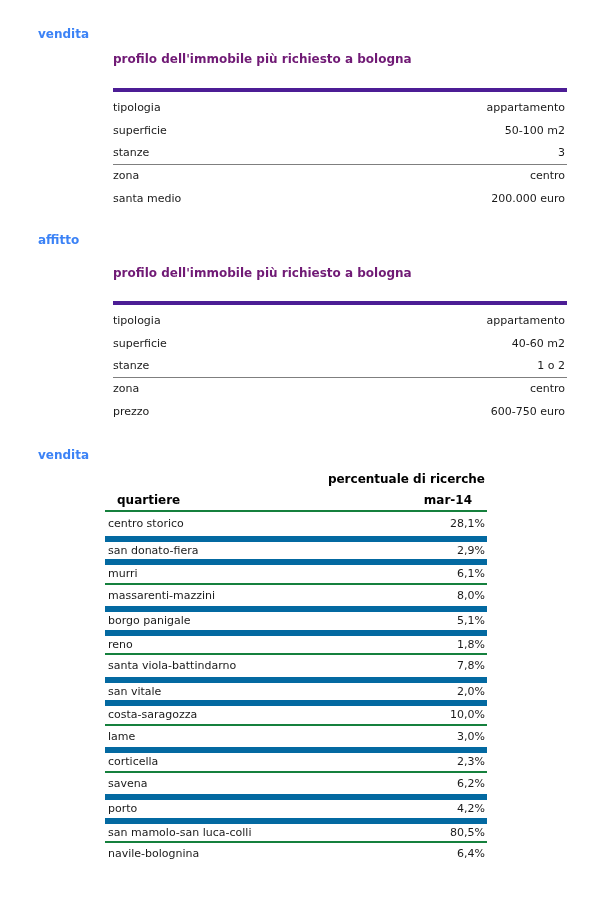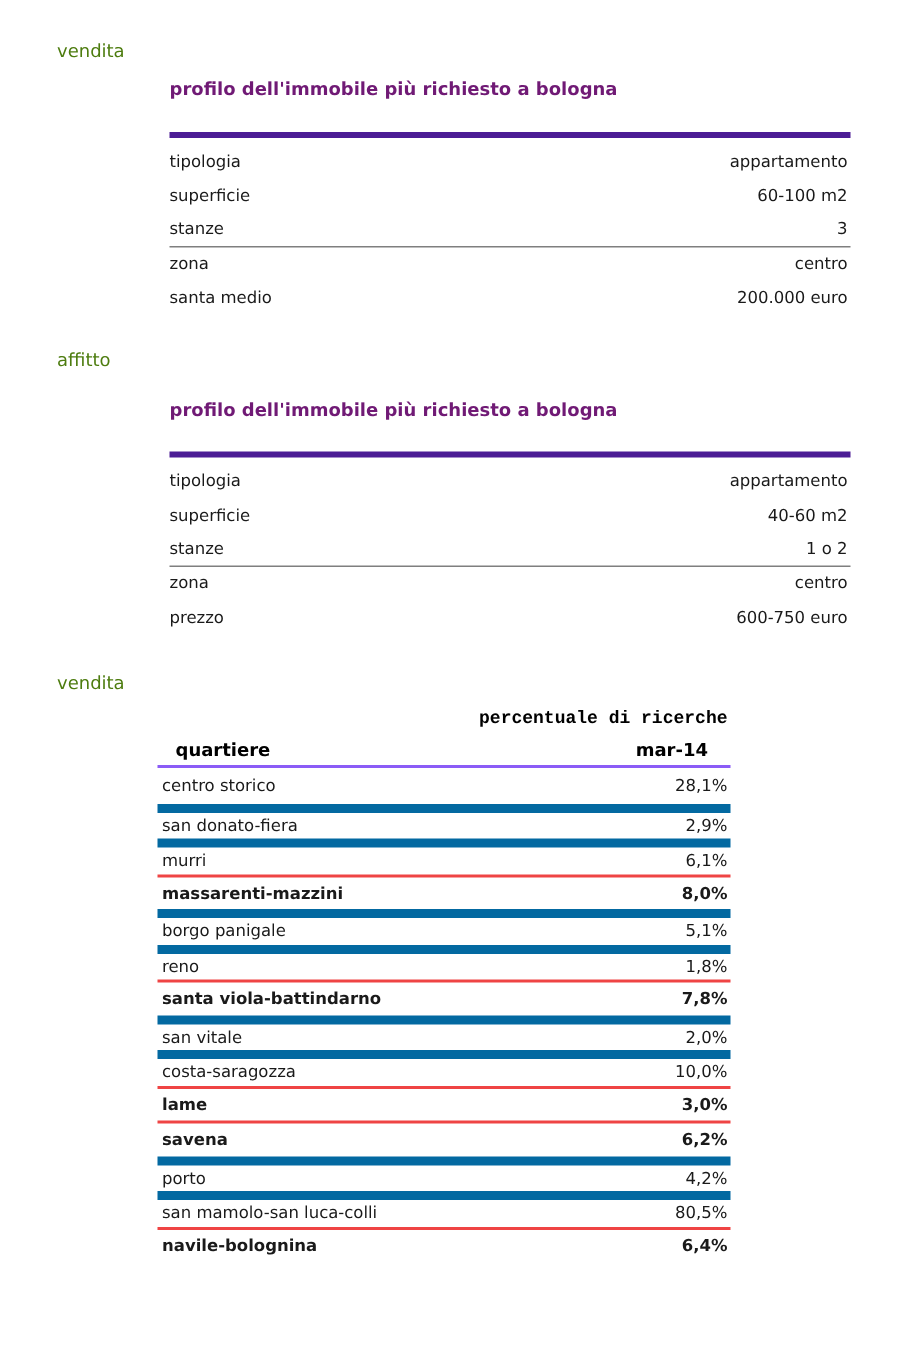--- a/index.html
+++ b/index.html
@@ -2,21 +2,21 @@
 <html><head>
 <meta charset="utf-8">
 <style>
   html,body{margin:0;padding:0;background:#ffffff;}
   .page{
     position:relative;width:610px;height:909px;background:#ffffff;
     font-family:"DejaVu Sans","Liberation Sans",sans-serif;
     color:#1a1a1a;font-size:11px;overflow:hidden;
   }
   .heading{
-    position:absolute;left:38px;font-size:12px;font-weight:normal;color:#4d7c0f;
+    position:absolute;left:38px;font-size:12px;font-weight:bold;color:#3b82f6;
     line-height:15px;white-space:nowrap;
   }
   .subheading{
     position:absolute;left:113px;font-size:12px;font-weight:bold;color:#701a75;
     line-height:15px;white-space:nowrap;
   }
   
   .ptable{
     position:absolute;left:113px;width:454px;
     border-top:4px solid #4c1d95;padding-top:4px;box-sizing:content-box;
@@ -25,53 +25,53 @@
     height:22.7px;display:flex;justify-content:space-between;align-items:center;
     box-sizing:border-box;
   }
   .p-row.sep-strong{border-top:1px solid #7f7f7f;}
   .p-label{white-space:nowrap;}
   .p-value{white-space:nowrap;text-align:right;padding-right:2px;}
   
   .qtable{position:absolute;left:105px;top:468px;width:382px;}
   .q-top-header{
     height:22px;line-height:22px;text-align:right;padding-right:2px;
-    font-weight:bold;font-size:12px;color:#000;font-family:Liberation Mono, monospace;
+    font-weight:bold;font-size:12px;color:#000;
   }
   .q-col-headers{
-    height:22px;box-sizing:border-box;border-bottom:2px solid #8b5cf6;
+    height:22px;box-sizing:border-box;border-bottom:2px solid #15803d;
     display:flex;justify-content:space-between;align-items:center;
     padding-left:12px;padding-right:15px;
     font-weight:bold;font-size:12px;color:#000;
   }
   .q-row{
     height:23.5px;display:flex;justify-content:space-between;align-items:center;
     box-sizing:border-box;padding-left:3px;padding-right:2px;
   }
   .q-row.sep-light{border-top:6px solid #0369a1;}
-  .q-row.sep-strong{border-top:2px solid #ef4444;font-weight:bold;}
+  .q-row.sep-strong{border-top:2px solid #15803d;}
   .q-name{white-space:nowrap;}
   .q-pct{white-space:nowrap;text-align:right;}
 </style>
 </head>
 <body>
 
 <div class="page">
 
   <div class="heading" style="top:27px;">vendita</div>
   <div class="subheading" style="top:52px;">profilo dell'immobile più richiesto a bologna</div>
   <div class="ptable" style="top:88px;">
 
   <div class="p-row">
         <span class="p-label">tipologia</span>
         <span class="p-value">appartamento</span>
       </div>
       <div class="p-row">
         <span class="p-label">superficie</span>
-        <span class="p-value">60-100 m2</span>
+        <span class="p-value">50-100 m2</span>
       </div>
       <div class="p-row">
         <span class="p-label">stanze</span>
         <span class="p-value">3</span>
       </div>
       <div class="p-row sep-strong">
         <span class="p-label">zona</span>
         <span class="p-value">centro</span>
       </div>
       <div class="p-row">
@@ -148,20 +148,24 @@
           <span class="q-pct">2,0%</span>
         </div>
         <div class="q-row sep-light">
           <span class="q-name">costa-saragozza</span>
           <span class="q-pct">10,0%</span>
         </div>
         <div class="q-row sep-strong">
           <span class="q-name">lame</span>
           <span class="q-pct">3,0%</span>
         </div>
+        <div class="q-row sep-light">
+          <span class="q-name">corticella</span>
+          <span class="q-pct">2,3%</span>
+        </div>
         <div class="q-row sep-strong">
           <span class="q-name">savena</span>
           <span class="q-pct">6,2%</span>
         </div>
         <div class="q-row sep-light">
           <span class="q-name">porto</span>
           <span class="q-pct">4,2%</span>
         </div>
         <div class="q-row sep-light">
           <span class="q-name">san mamolo-san luca-colli</span>

